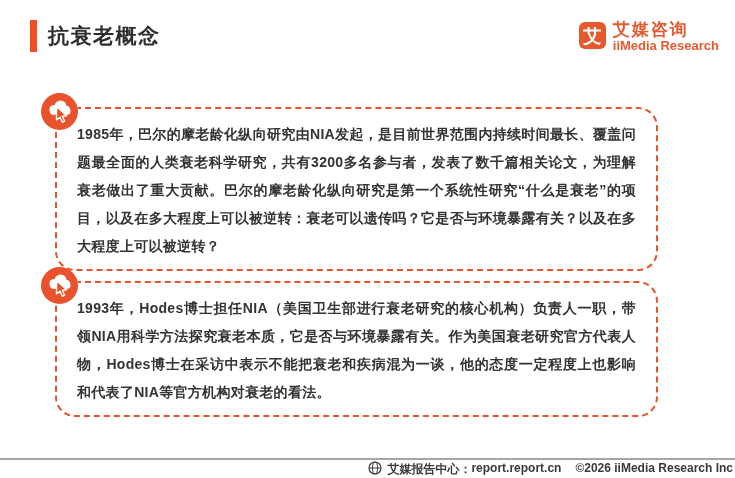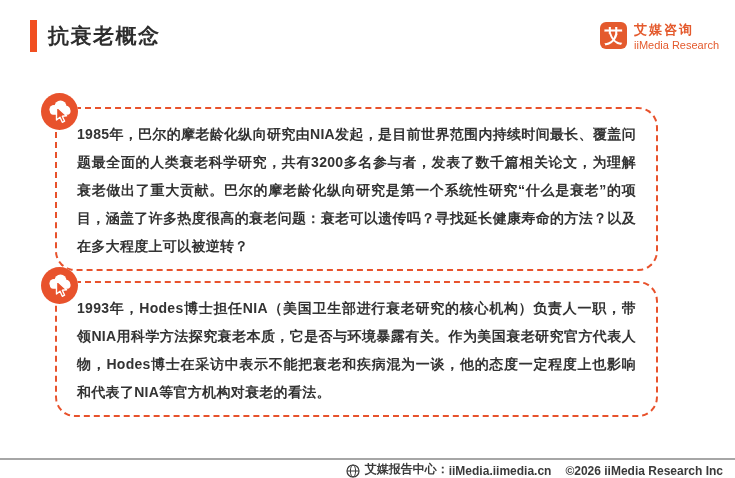--- a/index.html
+++ b/index.html
@@ -42,25 +42,25 @@
   }
   .logo-mark{
     width:27px;height:27px;border-radius:6px;
     background:var(--brand);
     color:#ffffff;font-size:18px;font-weight:bold;
     display:flex;align-items:center;justify-content:center;
     margin-top:2px;
   }
   .logo-text{margin-left:7px;display:flex;flex-direction:column;}
   .logo-cn{
-    color:var(--brand);font-size:13px;font-weight:bold;
+    color:var(--brand);font-size:17px;font-weight:bold;
     letter-spacing:2px;line-height:20px;
   }
   .logo-en{
-    color:var(--brand);font-size:11px;line-height:11px;
+    color:var(--brand);font-size:13px;line-height:11px;font-weight:bold;
   }
 
   
   .card{
     position:absolute;left:55px;width:603px;
     border:2.5px dashed var(--border);
     border-radius:20px;
     padding:11px 20px 9px 20px;
   }
   .card-1{top:107px;}
@@ -75,22 +75,22 @@
     line-height:28px;text-align:justify;
     letter-spacing:0.3px;
   }
 
   
   .footer-line{
     position:absolute;left:0;top:458px;width:735px;
     border-top:2px solid var(--line);
   }
   .footer{
-    position:absolute;right:12px;top:461px;
-    display:flex;align-items:flex-end;
+    position:absolute;right:2px;top:461px;
+    display:flex;align-items:flex-start;
     font-size:12px;font-weight:bold;color:var(--footer-text);
   }
   .footer .globe{margin-right:5px;display:flex;}
   .footer .sep{display:inline-block;width:14px;}
 </style>
 </head>
 <body>
 
 <div class="page">
 
@@ -111,21 +111,21 @@
     <span class="card-icon">
       <svg width="37" height="37" viewBox="0 0 37 37">
         <circle cx="18.5" cy="18.5" r="18.5" fill="#E8522C"></circle>
         <circle cx="13" cy="16.5" r="4.6" fill="#ffffff"></circle>
         <circle cx="19.5" cy="13.5" r="6" fill="#ffffff"></circle>
         <circle cx="25" cy="17" r="4.3" fill="#ffffff"></circle>
         <rect x="9" y="15.5" width="20.5" height="6.2" rx="3.1" fill="#ffffff"></rect>
         <path d="M15.5 13.5 L15.5 27 L19 24.2 L21.3 29.3 L23.6 28.2 L21.3 23.3 L25.6 22.8 Z" fill="#E8522C" stroke="#ffffff" stroke-width="1.4" stroke-linejoin="round"></path>
       </svg>
     </span>
-    <p class="card-text">1985年，巴尔的摩老龄化纵向研究由NIA发起，是目前世界范围内持续时间最长、覆盖问题最全面的人类衰老科学研究，共有3200多名参与者，发表了数千篇相关论文，为理解衰老做出了重大贡献。巴尔的摩老龄化纵向研究是第一个系统性研究“什么是衰老”的项目，涵盖了许多热度很高的衰老问题：衰老可以遗传吗？寻找延长健康寿命的方法？以及在多大程度上可以被逆转？</p>
+    <p class="card-text">1985年，巴尔的摩老龄化纵向研究由NIA发起，是目前世界范围内持续时间最长、覆盖问题最全面的人类衰老科学研究，共有3200多名参与者，发表了数千篇相关论文，为理解衰老做出了重大贡献。巴尔的摩老龄化纵向研究是第一个系统性研究“什么是衰老”的项目，以及在多大程度上可以被逆转：衰老可以遗传吗？它是否与环境暴露有关？以及在多大程度上可以被逆转？</p>
   </div>
 
   <div class="card card-2">
     <span class="card-icon">
       <svg width="37" height="37" viewBox="0 0 37 37">
         <circle cx="18.5" cy="18.5" r="18.5" fill="#E8522C"></circle>
         <circle cx="13" cy="16.5" r="4.6" fill="#ffffff"></circle>
         <circle cx="19.5" cy="13.5" r="6" fill="#ffffff"></circle>
         <circle cx="25" cy="17" r="4.3" fill="#ffffff"></circle>
         <rect x="9" y="15.5" width="20.5" height="6.2" rx="3.1" fill="#ffffff"></rect>
@@ -138,18 +138,18 @@
   <div class="footer-line"></div>
   <div class="footer">
     <span class="globe">
       <svg width="14" height="14" viewBox="0 0 14 14">
         <circle cx="7" cy="7" r="6" fill="none" stroke="#3A3A3A" stroke-width="1.2"></circle>
         <ellipse cx="7" cy="7" rx="2.6" ry="6" fill="none" stroke="#3A3A3A" stroke-width="1"></ellipse>
         <line x1="1" y1="7" x2="13" y2="7" stroke="#3A3A3A" stroke-width="1"></line>
       </svg>
     </span>
     <span>艾媒报告中心：</span>
-    <span>iiMedia.iimedia.cn</span>
+    <span>report.report.cn</span>
     <span class="sep"></span>
     <span>©2026  iiMedia Research  Inc</span>
   </div>
 
 </div>
 
 </body></html>

